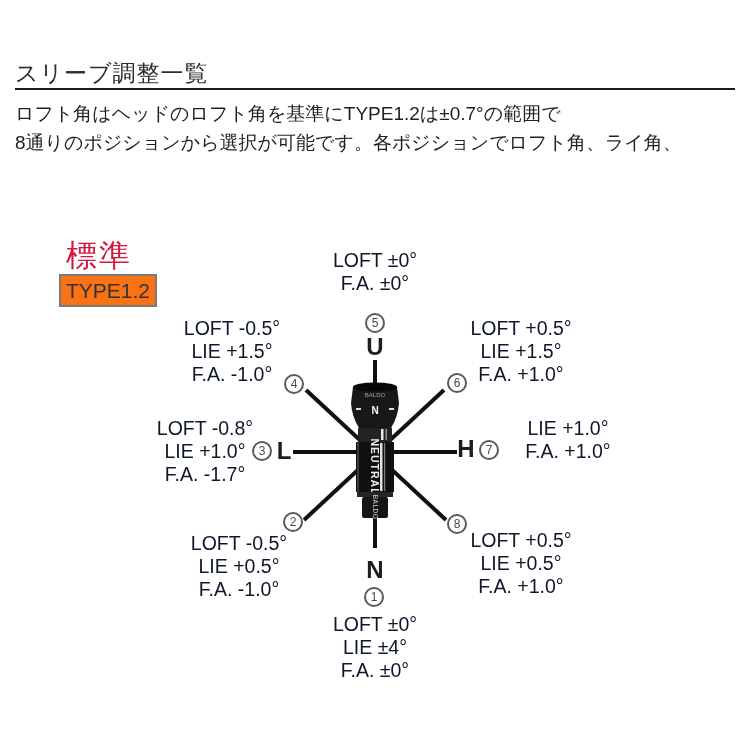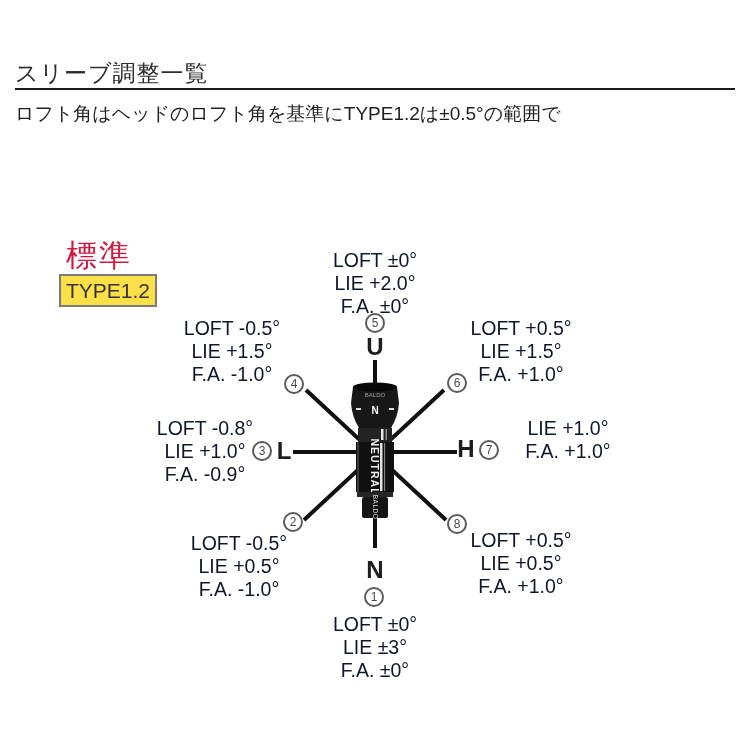--- a/index.html
+++ b/index.html
@@ -4,38 +4,39 @@
 <style>
   html,body { margin:0; padding:0; background:#ffffff; }
   body { font-family:"Liberation Sans","DejaVu Sans",sans-serif; }
   .canvas { position:relative; width:750px; height:750px; background:#fff; overflow:hidden; }
   .abs { position:absolute; }
   .page-title { font-size:23px; color:#2d2d2d; letter-spacing:1px; white-space:nowrap; }
   .rule { height:2px; background:#1c1c1c; }
   .intro { font-size:19px; color:#1f1f1f; line-height:29px; white-space:nowrap; }
   .std-label { font-size:31px; font-weight:normal; letter-spacing:2px; }
   .type-box { border:2px solid #7a7a7a; font-size:21px; color:#333; text-align:center;
-              line-height:29px; width:94px; height:29px; background:#fde047; }
+              line-height:29px; width:94px; height:29px; background:#f97316; }
   .vals { font-size:19.5px; color:#0f172a; text-align:center; line-height:23px; white-space:nowrap; }
   .circle-num { width:20px; height:20px; border:2px solid #5a5a5a; border-radius:50%;
                 color:#4a4a4a; font-size:12px; display:flex; align-items:center;
                 justify-content:center; background:#fff; box-sizing:border-box; }
   .pos-letter { font-size:24px; font-weight:bold; color:#1d1d1d; text-align:center; width:26px; }
   svg text { font-family:"Liberation Sans","DejaVu Sans",sans-serif; }
 </style>
 </head>
 <body>
 
 <div class="canvas">
 
   <div class="abs page-title" style="left:15px; top:58px;">スリーブ調整一覧</div>
   <div class="abs rule" style="left:15px; top:88px; width:720px;"></div>
 
   <div class="abs intro" style="left:15px; top:99px;">
-    <div>ロフト角はヘッドのロフト角を基準にTYPE1.2は±0.5°の範囲で</div>
+    <div>ロフト角はヘッドのロフト角を基準にTYPE1.2は±0.7°の範囲で</div>
+    <div>8通りのポジションから選択が可能です。各ポジションでロフト角、ライ角、</div>
   </div>
 
   <div class="abs std-label" style="left:66px; top:235px; color:#d3173f;">標準</div>
   <div class="abs type-box" style="left:59px; top:274px;">TYPE1.2</div>
 
   <svg class="abs" style="left:0; top:0;" width="750" height="750" viewBox="0 0 750 750">
     <g stroke="#111" stroke-width="4">
       <line x1="375" y1="360" x2="375" y2="392"></line>
       <line x1="375" y1="516" x2="375" y2="548"></line>
       <line x1="293" y1="452" x2="457" y2="452"></line>
@@ -62,21 +63,20 @@
       <rect x="384" y="443" width="1.2" height="48" fill="#7d7d7d"></rect>
 
       <rect x="357" y="492" width="36" height="5" fill="#262626"></rect>
       <rect x="362" y="497" width="26" height="21" rx="2" fill="#151515"></rect>
       <text x="373" y="507" transform="rotate(90 373 507)" font-size="6.5" fill="#d8d8d8" text-anchor="middle" letter-spacing="0.5">BALDO</text>
     </g>
   </svg>
 
   <div class="abs vals" style="left:290px; top:249px; width:170px;">
     <div>LOFT ±0°</div>
-    <div>LIE +2.0°</div>
     <div>F.A. ±0°</div>
   </div>
   <div class="abs circle-num" style="left:365px; top:313px;">5</div>
   <div class="abs pos-letter" style="left:362px; top:333px;">U</div>
 
   <div class="abs vals" style="left:178px; top:317px; width:108px;">
     <div>LOFT -0.5°</div>
     <div>LIE +1.5°</div>
     <div>F.A. -1.0°</div>
   </div>
@@ -85,21 +85,21 @@
   <div class="abs vals" style="left:466px; top:317px; width:110px;">
     <div>LOFT +0.5°</div>
     <div>LIE +1.5°</div>
     <div>F.A. +1.0°</div>
   </div>
   <div class="abs circle-num" style="left:447px; top:373px;">6</div>
 
   <div class="abs vals" style="left:150px; top:417px; width:110px;">
     <div>LOFT -0.8°</div>
     <div>LIE +1.0°</div>
-    <div>F.A. -0.9°</div>
+    <div>F.A. -1.7°</div>
   </div>
   <div class="abs circle-num" style="left:252px; top:441px;">3</div>
   <div class="abs pos-letter" style="left:271px; top:437px;">L</div>
 
   <div class="abs pos-letter" style="left:453px; top:435px;">H</div>
   <div class="abs circle-num" style="left:479px; top:440px;">7</div>
   <div class="abs vals" style="left:512px; top:417px; width:112px;">
     <div>LIE +1.0°</div>
     <div>F.A. +1.0°</div>
   </div>
@@ -115,17 +115,17 @@
   <div class="abs vals" style="left:466px; top:529px; width:110px;">
     <div>LOFT +0.5°</div>
     <div>LIE +0.5°</div>
     <div>F.A. +1.0°</div>
   </div>
 
   <div class="abs pos-letter" style="left:362px; top:556px;">N</div>
   <div class="abs circle-num" style="left:364px; top:587px;">1</div>
   <div class="abs vals" style="left:300px; top:613px; width:150px;">
     <div>LOFT ±0°</div>
-    <div>LIE ±3°</div>
+    <div>LIE ±4°</div>
     <div>F.A. ±0°</div>
   </div>
 
 </div>
 
 </body></html>

